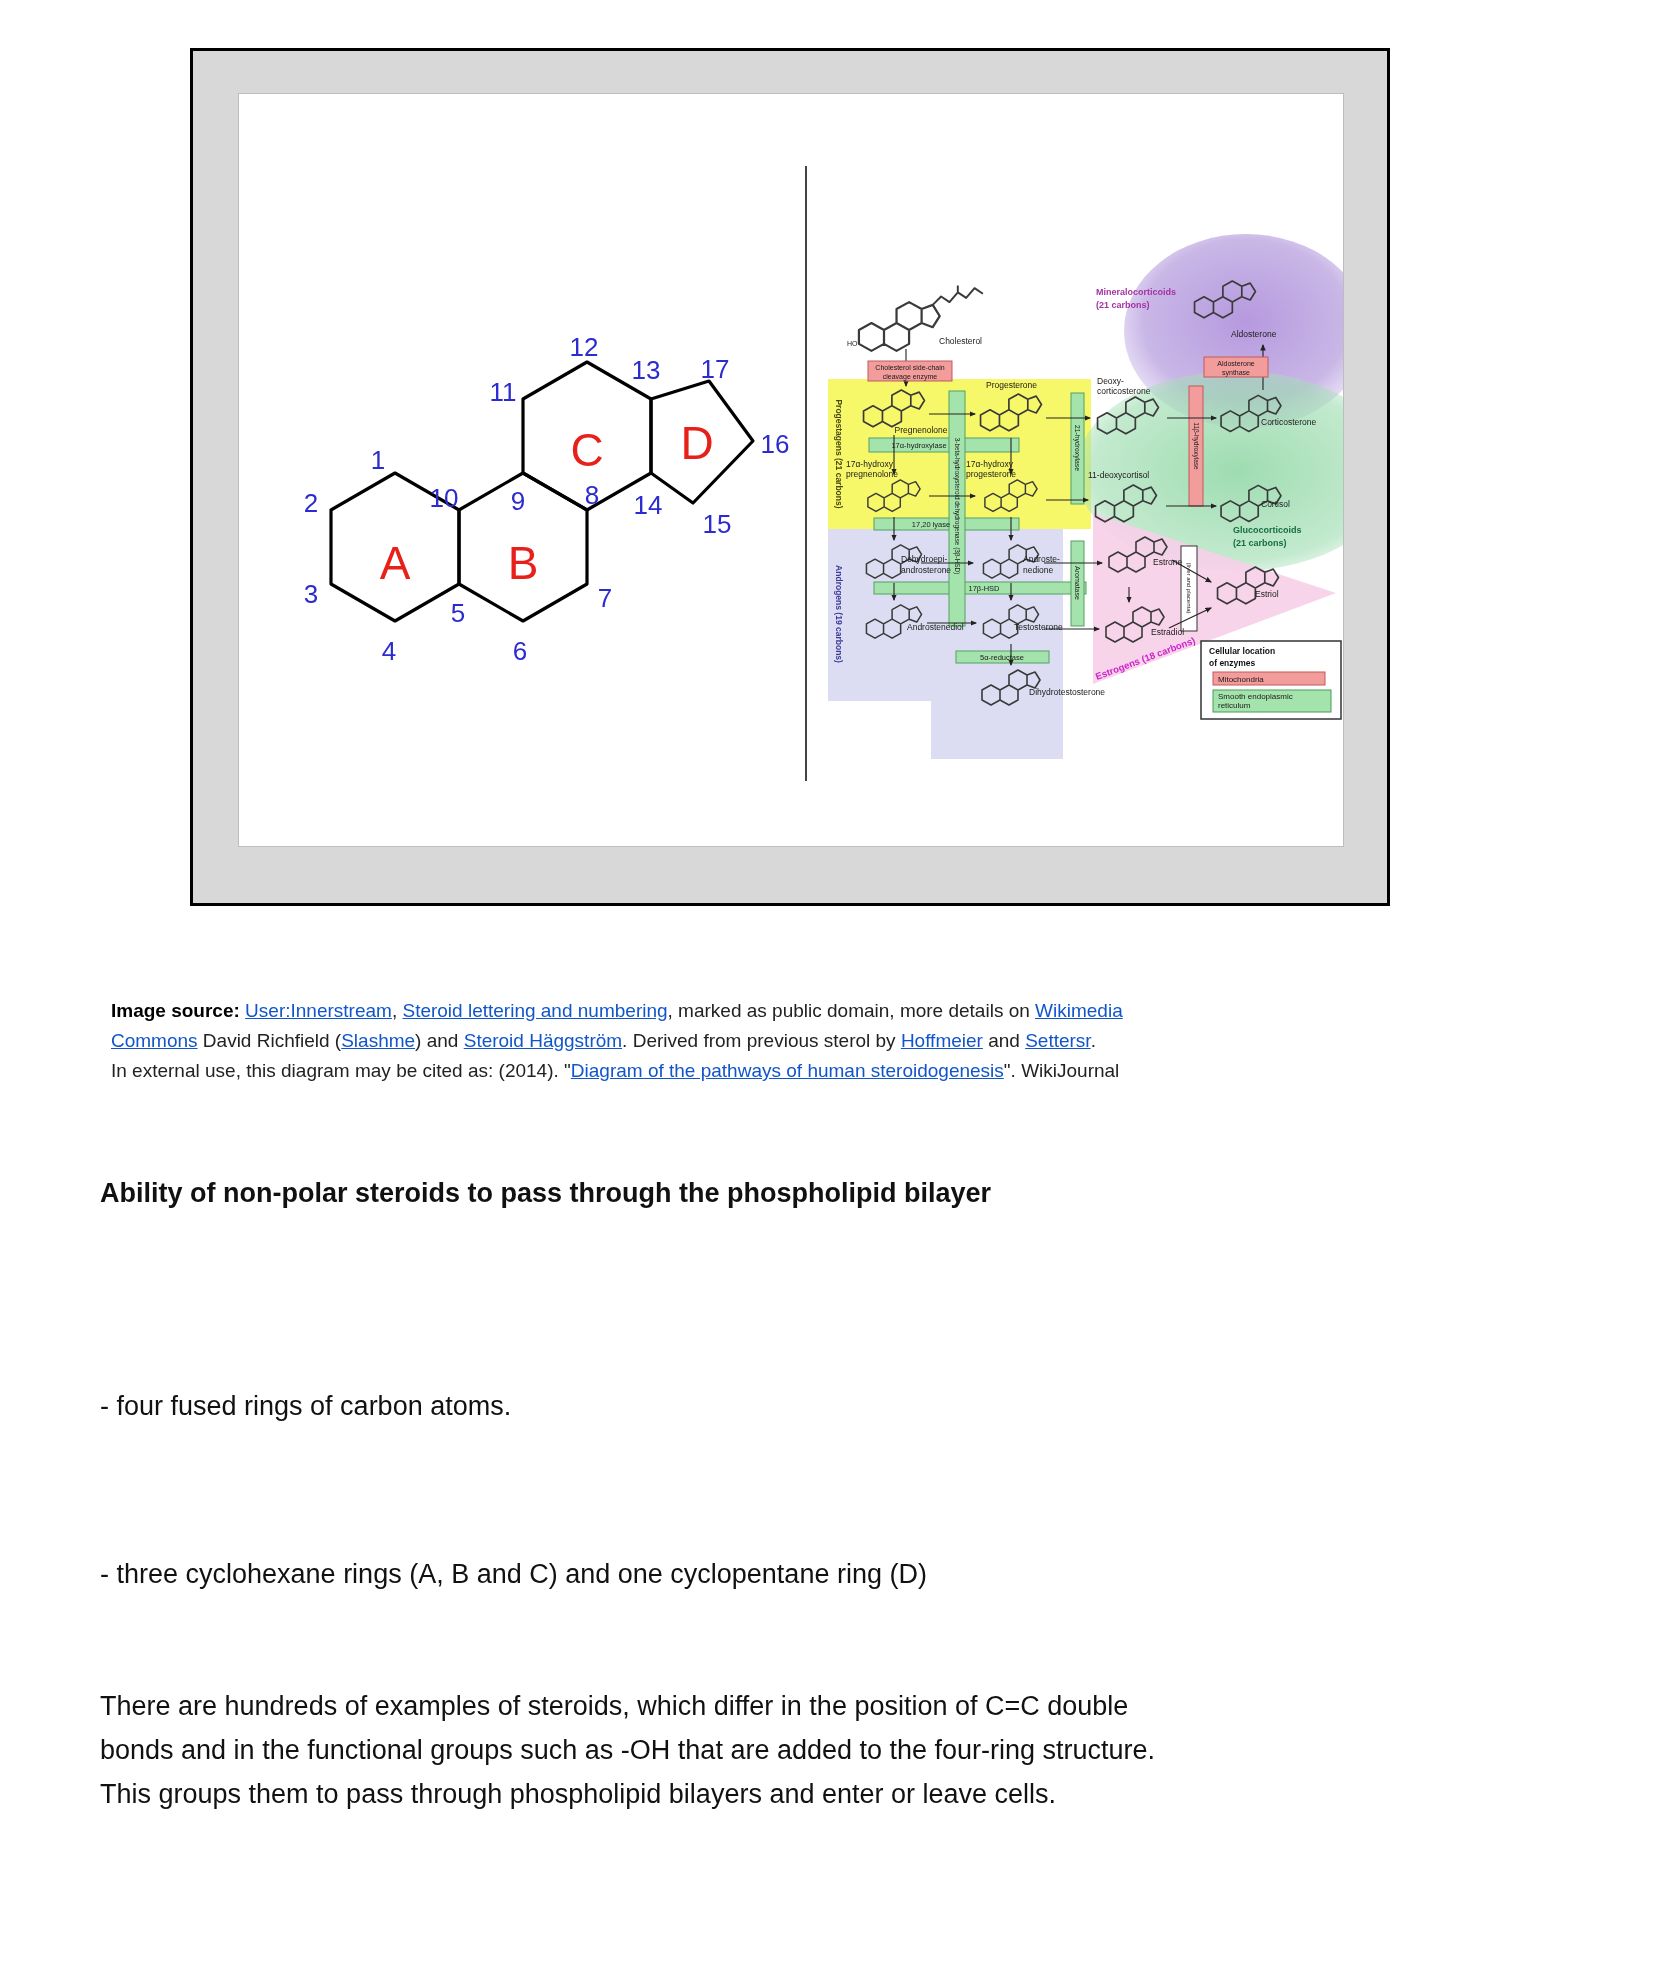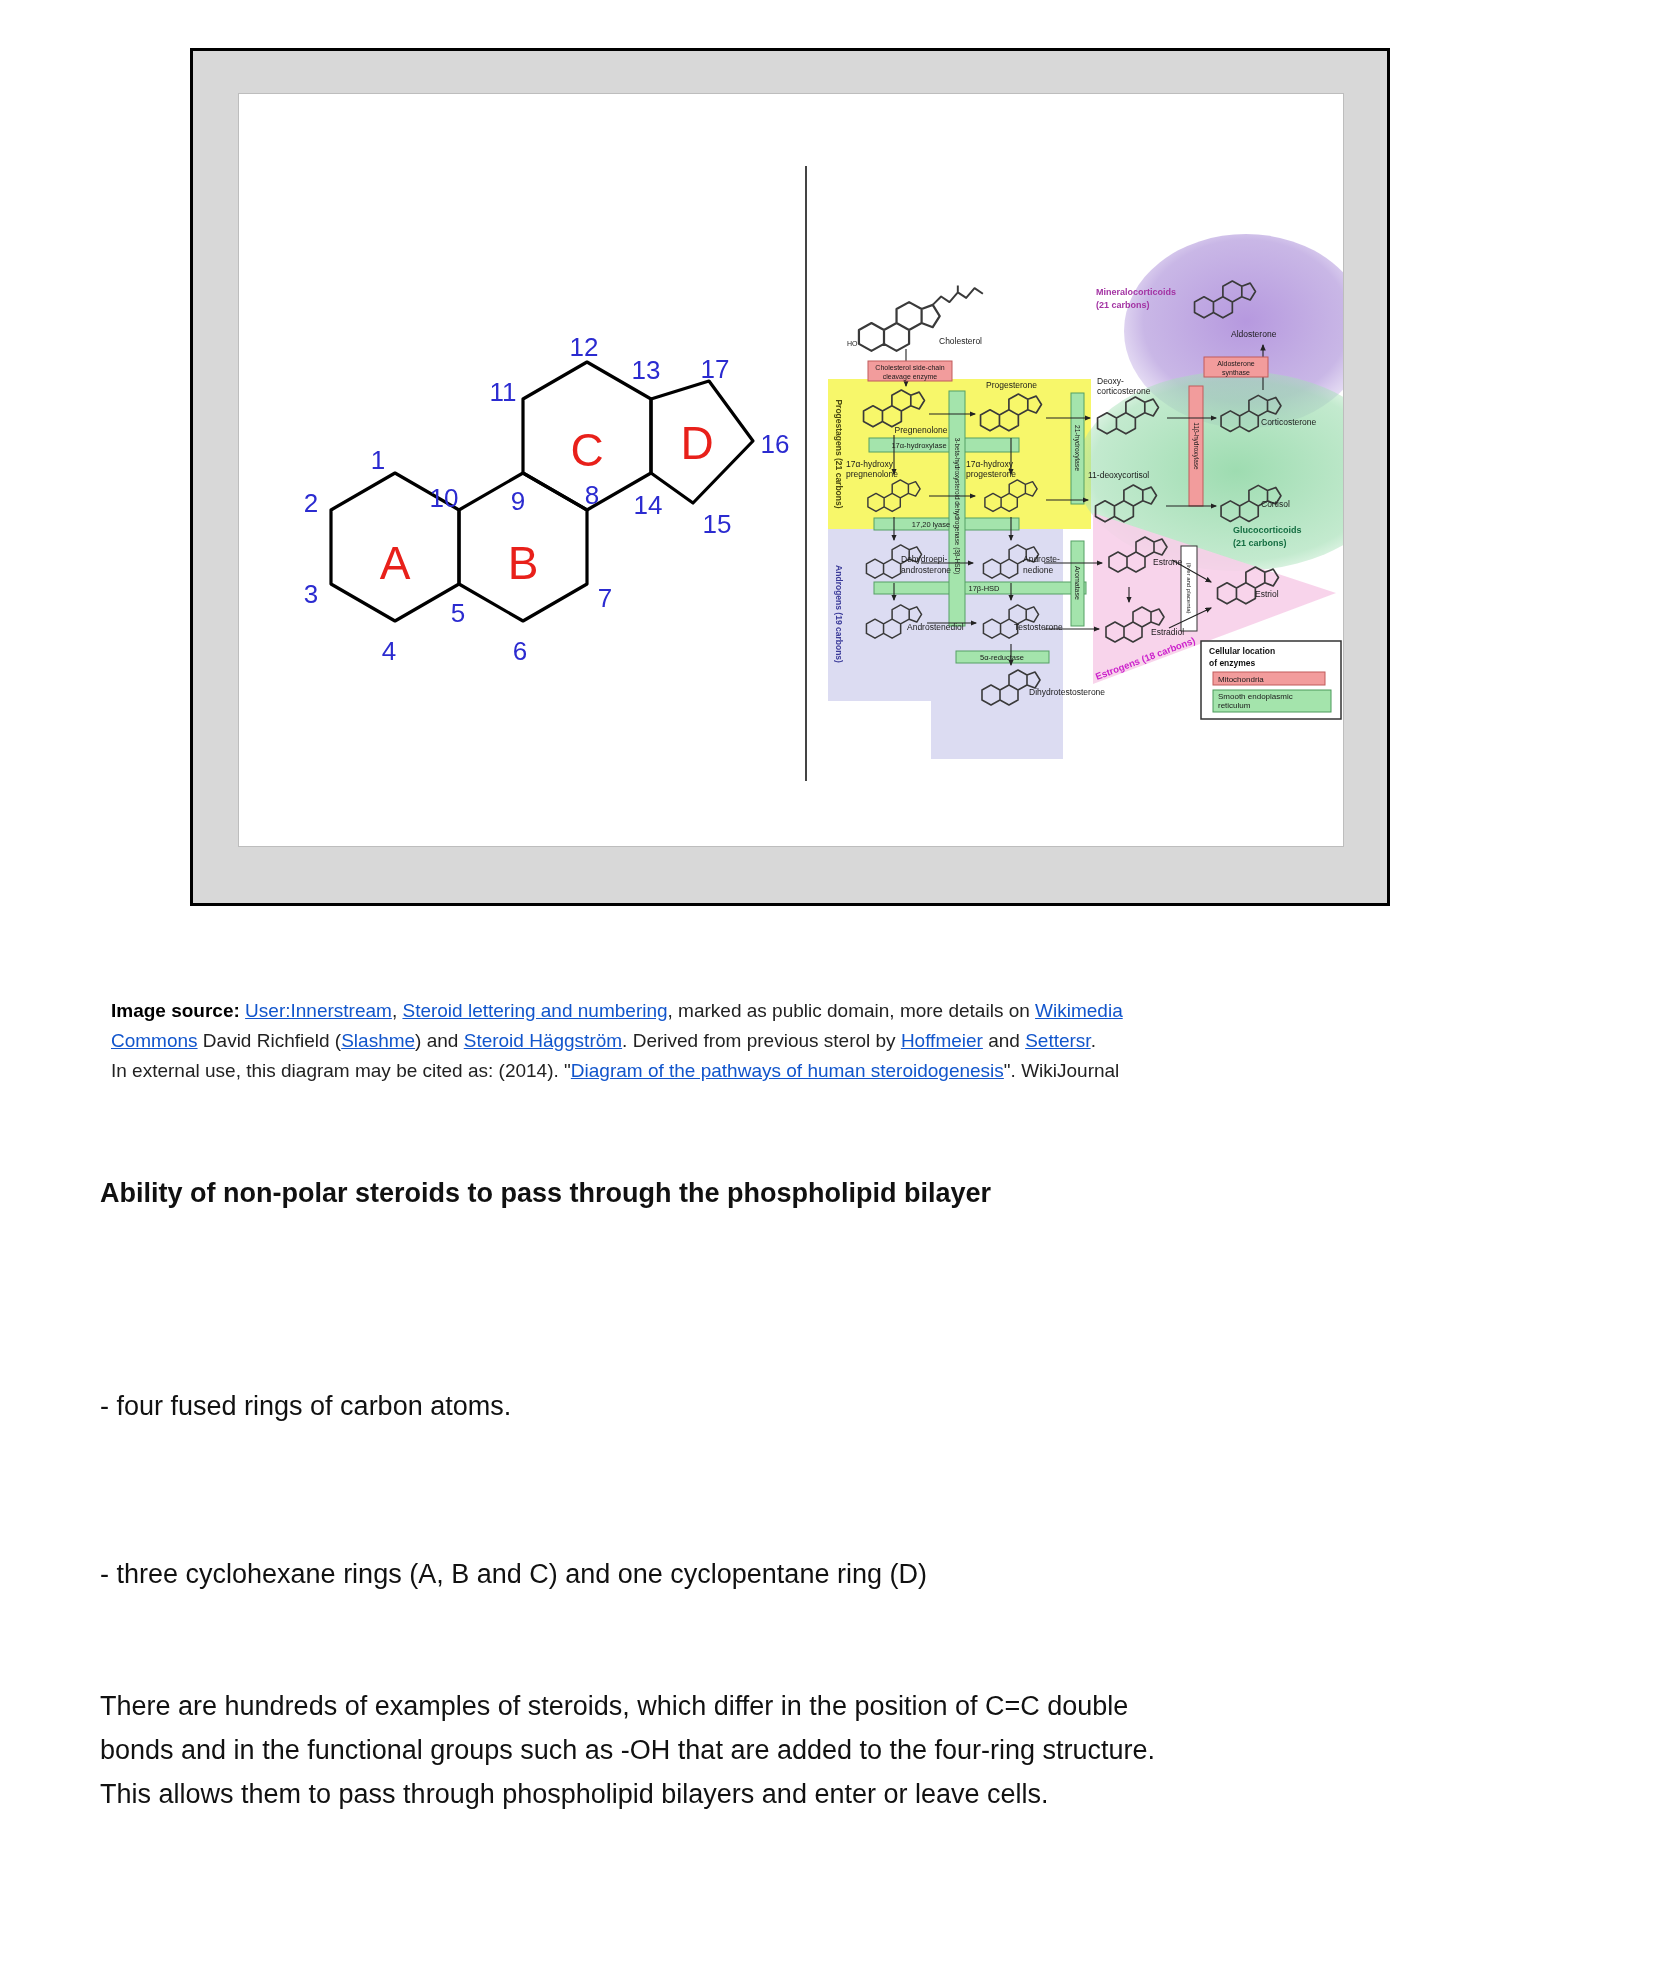--- a/index.html
+++ b/index.html
@@ -231,16 +231,16 @@
 
   <div class="heading">Ability of non-polar steroids to pass through the phospholipid bilayer</div>
 
 
   <div class="bodyblock" style="top:1384px;text-align:right;">- four fused rings of carbon atoms.</div>
   <div class="bodyblock" style="top:1552px;">- three cyclohexane rings (A, B and C) and one cyclopentane ring (D)</div>
 
   <div class="bodyblock" style="top:1684px;">
     <div class="bl">There are hundreds of examples of steroids, which differ in the position of C=C double</div>
     <div class="bl">bonds and in the functional groups such as -OH that are added to the four-ring structure.</div>
-    <div class="bl">This allows them to pass through phospholipid bilayers and enter or leave cells.</div>
+    <div class="bl">This groups them to pass through phospholipid bilayers and enter or leave cells.</div>
   </div>
 
 </div>
 
 </body></html>

